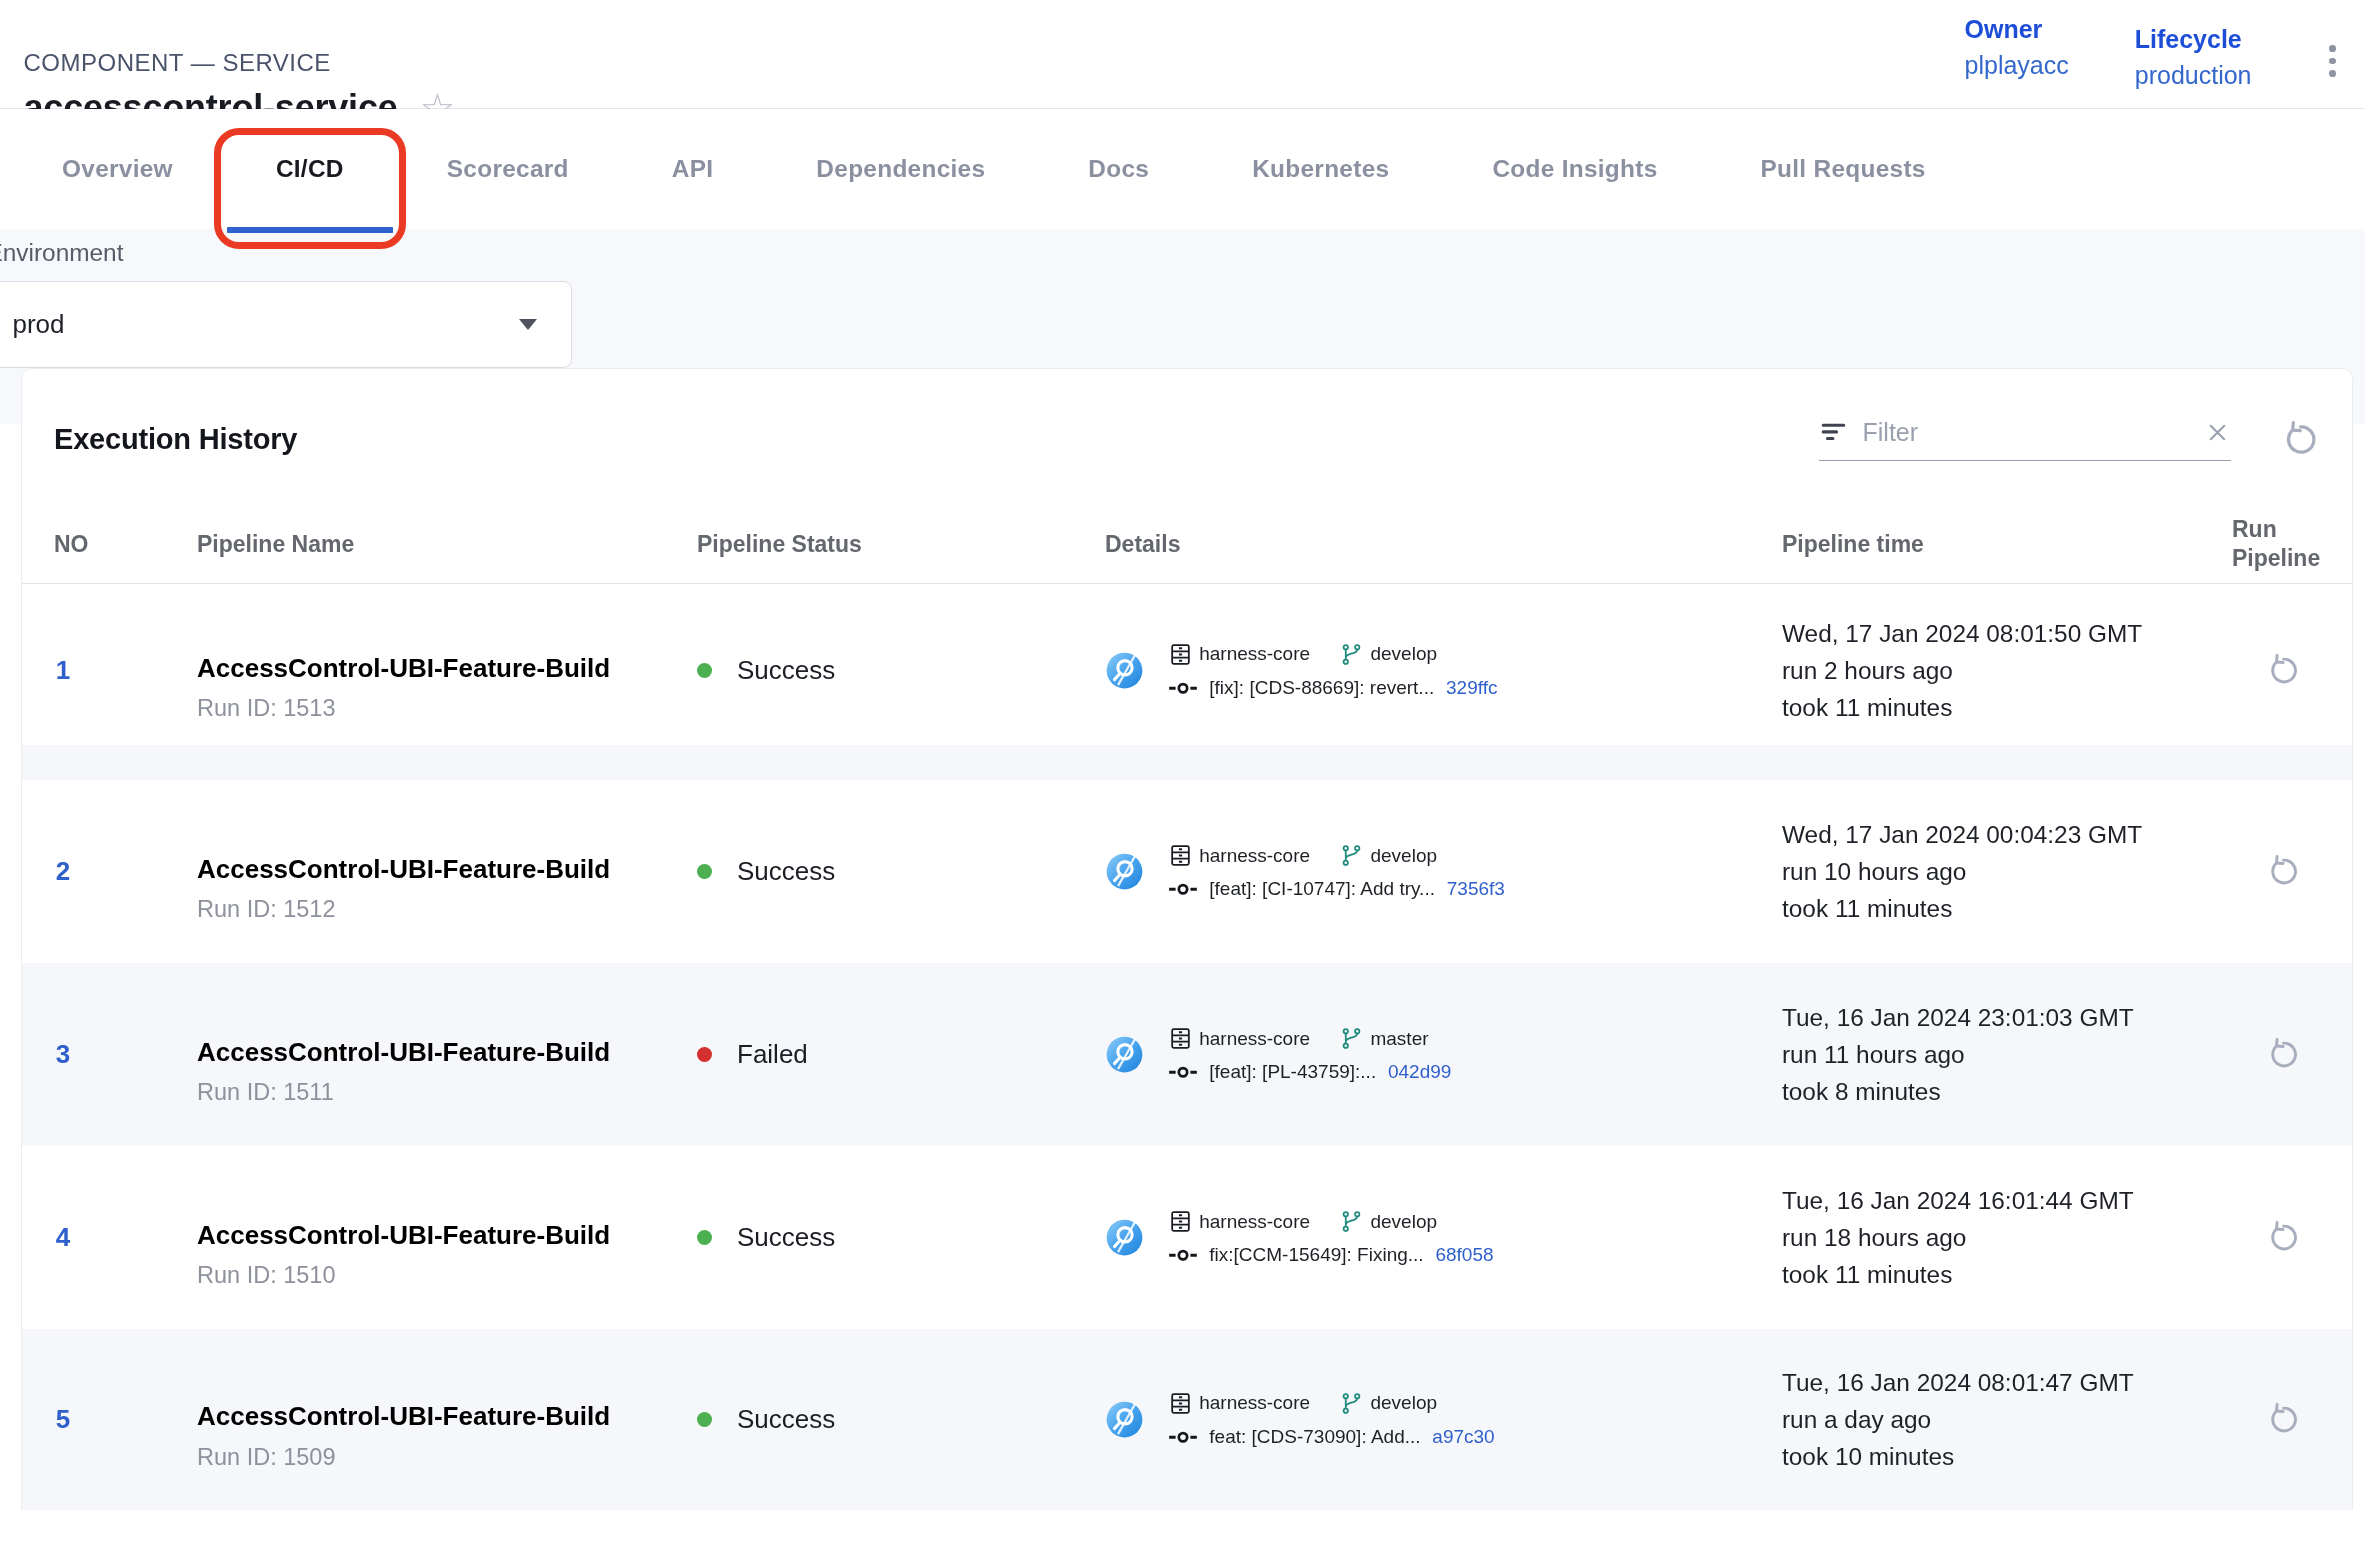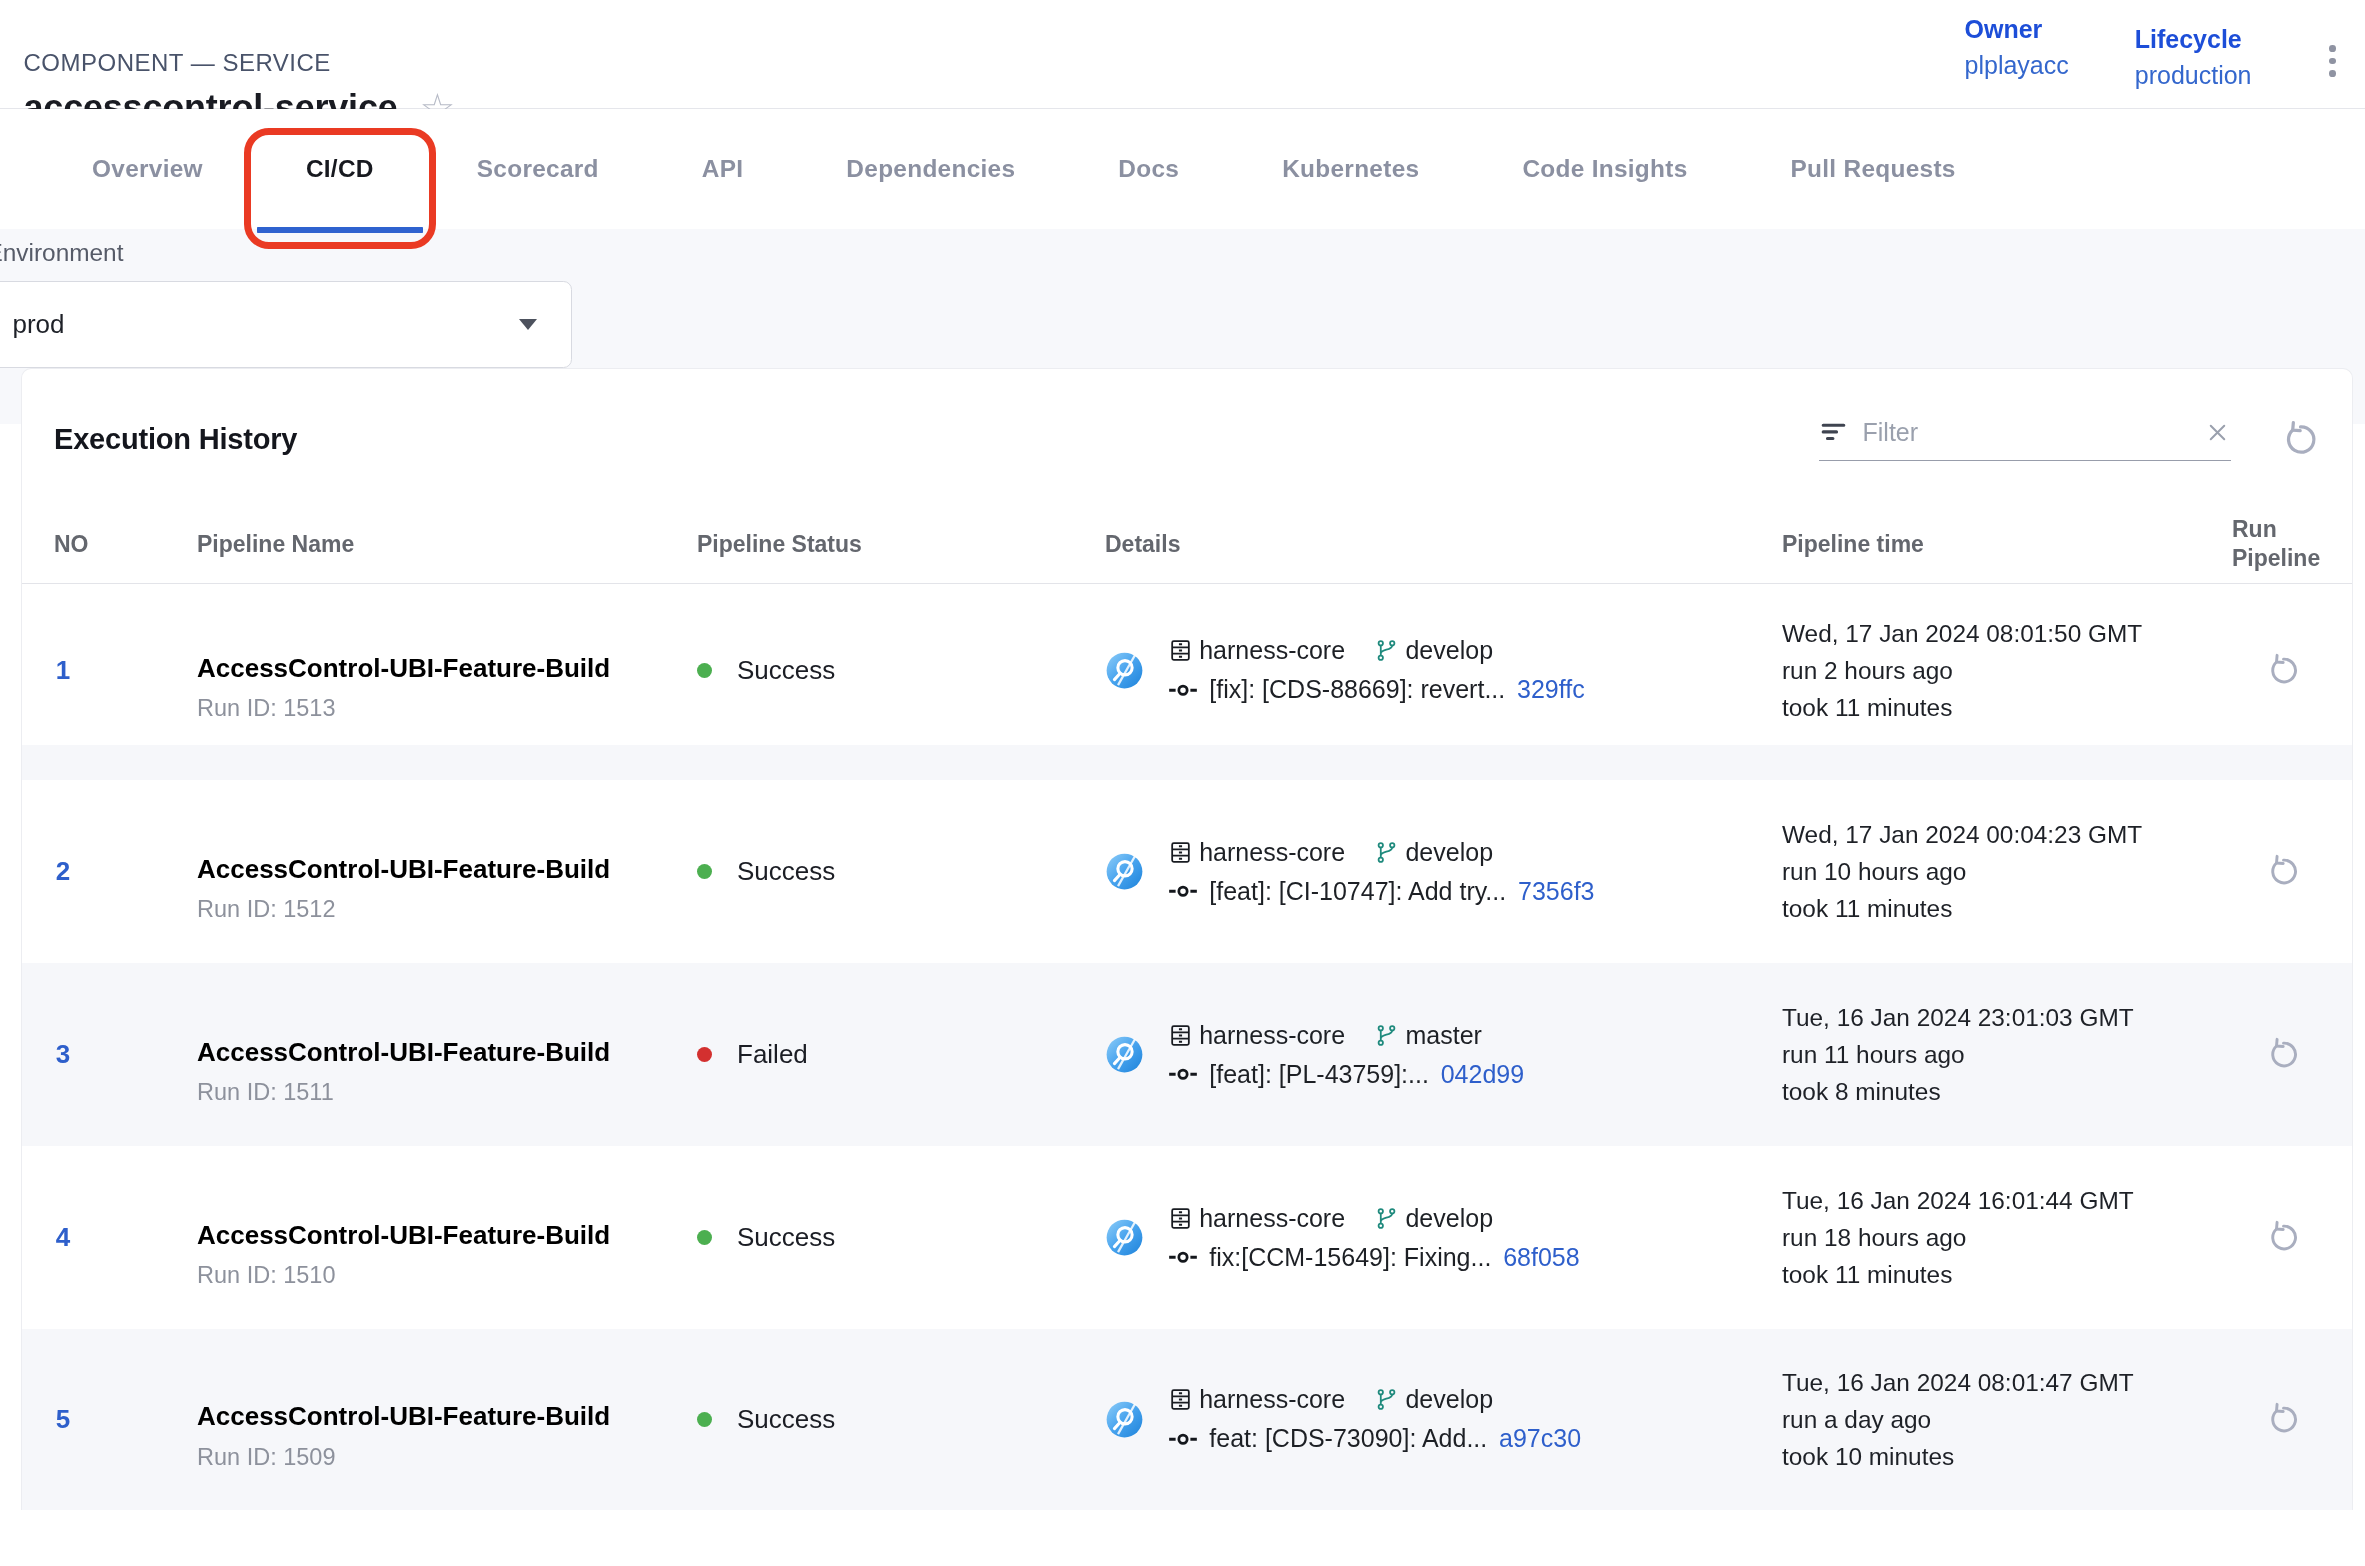--- a/index.html
+++ b/index.html
@@ -15,21 +15,21 @@
   .star { font-size:40px; color:#b7bbc7; line-height:1; cursor:pointer; }
   .topbar-right { display:flex; gap:66px; align-items:flex-start; padding-top:1.7px; }
   .meta-label { font-size:25px; font-weight:700; color:#1d4ed8; }
   .meta-value { font-size:25px; color:#3467cd; margin-top:6.7px; display:block; text-decoration:none; cursor:pointer; }
   .meta-block.lifecycle { margin-top:10px; }
   .kebab { margin-top:30px; margin-left:11.8px; display:flex; flex-direction:column; gap:5.9px; cursor:pointer; }
   .kebab i { width:6.7px; height:6.7px; border-radius:50%; background:#8f93a2; }
 
   
   .tabbar { height:120px; background:#fff; display:flex; align-items:center;
-    padding-left:92px; gap:103px; position:relative; z-index:3; }
+    padding-left:62px; gap:103px; position:relative; z-index:3; }
   .tab { position:relative; height:100%; display:flex; align-items:center; cursor:pointer; }
   .tab span { font-size:24.4px; font-weight:600; color:#8b90a1; letter-spacing:0.3px; }
   .tab.active span { color:#17191f; font-weight:700; }
   .tab.active::after { content:''; position:absolute; left:-49px; right:-49px; bottom:-4.2px;
     height:5.9px; background:var(--underline); border-radius:0.8px; }
   .tab.annotated::before { content:''; position:absolute; top:18.5px; bottom:-20px; left:-62px; right:-62px;
     border:7.6px solid var(--annot); border-radius:25px; pointer-events:none; }
 
   
   .env-section { height:195px; background:#f7f8fb; padding-top:10px; }
@@ -65,21 +65,21 @@
   .t-row:last-child { flex:1; }
   .row-gap { height:35px; background:#f6f7fa; }
 
   .c-no { color:#2e5fcb; font-size:26px; font-weight:600; padding-left:1.7px; }
   .p-name { color:#000000; font-size:26px; font-weight:600; text-decoration:none; cursor:pointer; display:inline-block;margin-top:34px; }
   .run-id { color:#8d919c; font-size:23.5px; margin-top:11.8px; }
   .c-status { display:flex; align-items:center; gap:25px; font-size:26px; color:#1b1d24; }
   .dot { width:15px; height:15px; border-radius:50%; flex:none; }
   .c-details { display:flex; align-items:center; gap:23.5px; }
   .pipe-icon { width:39px; height:39px; flex:none; cursor:pointer; }
-  .detail-lines { display:flex; flex-direction:column; gap:10px; font-size:25px; color:#1d2025; }
+  .detail-lines { display:flex; flex-direction:column; gap:10px; font-size:19px; color:#1d2025; }
   .d-line1 { display:flex; align-items:center; gap:6.7px; }
   .d-line1 .branch-icon { margin-left:22px; }
   .d-line2 { display:flex; align-items:center; gap:11.8px; }
   .sha { color:#2e5fcb; text-decoration:none; cursor:pointer; }
   .c-time { font-size:24.4px; color:#1e2127; line-height:37px; }
   .c-run { padding-left:34px; }
   .ico { display:inline-flex; align-items:center; }
 </style>
 </head>
 <body>

